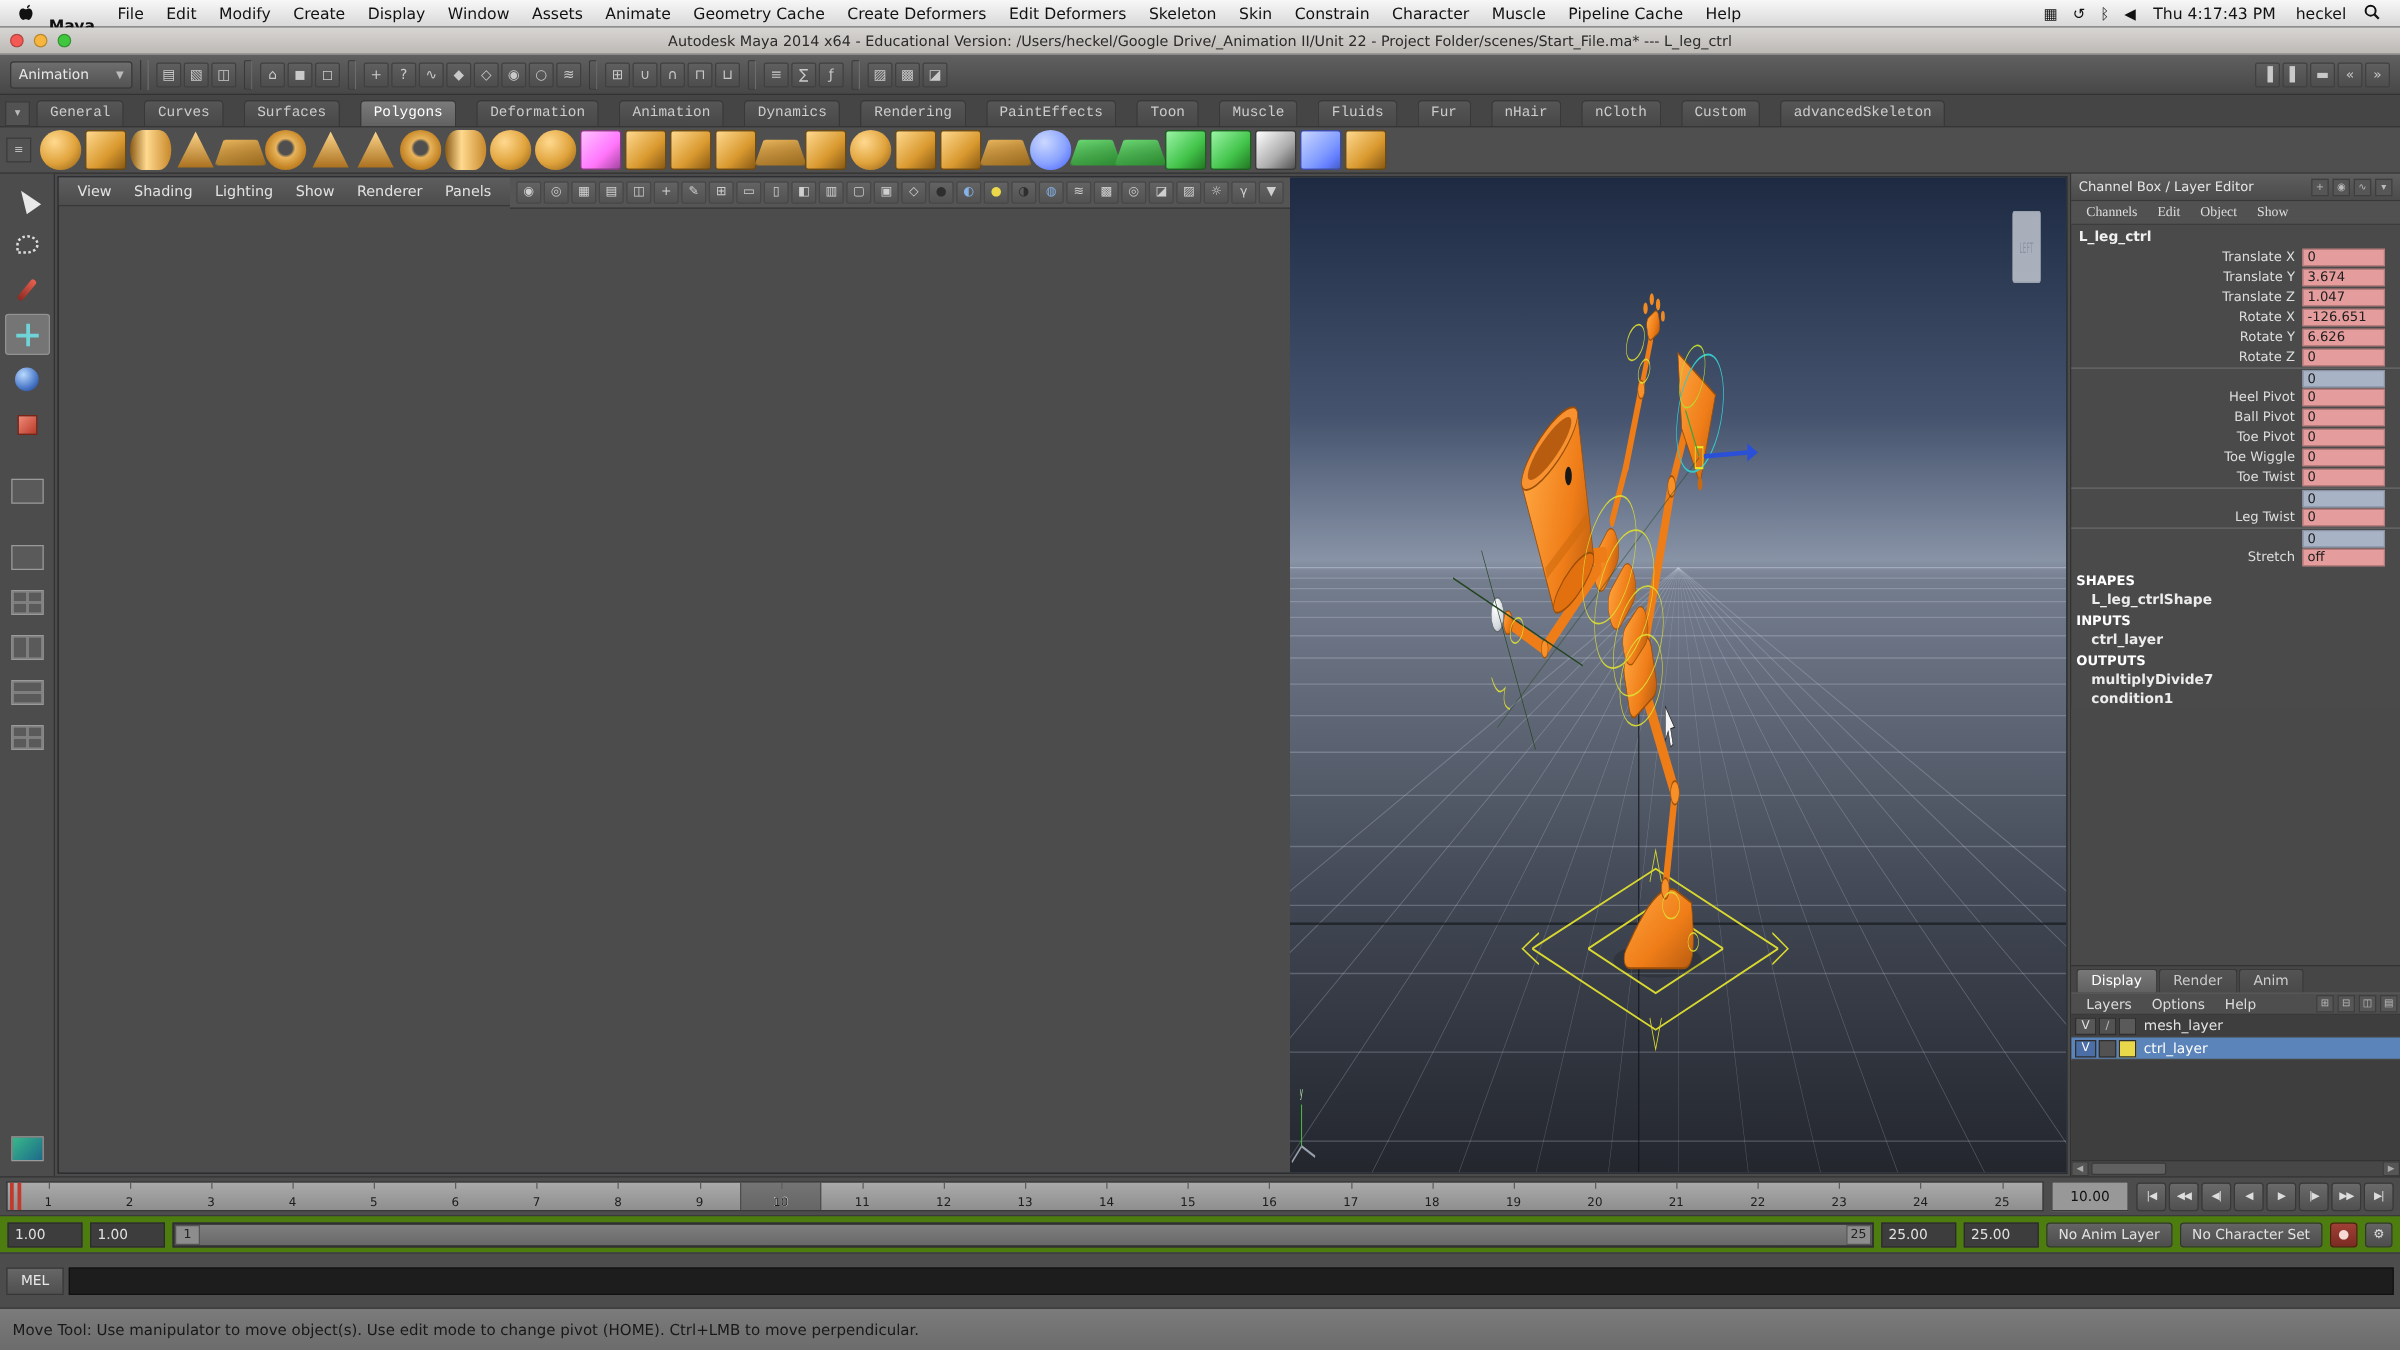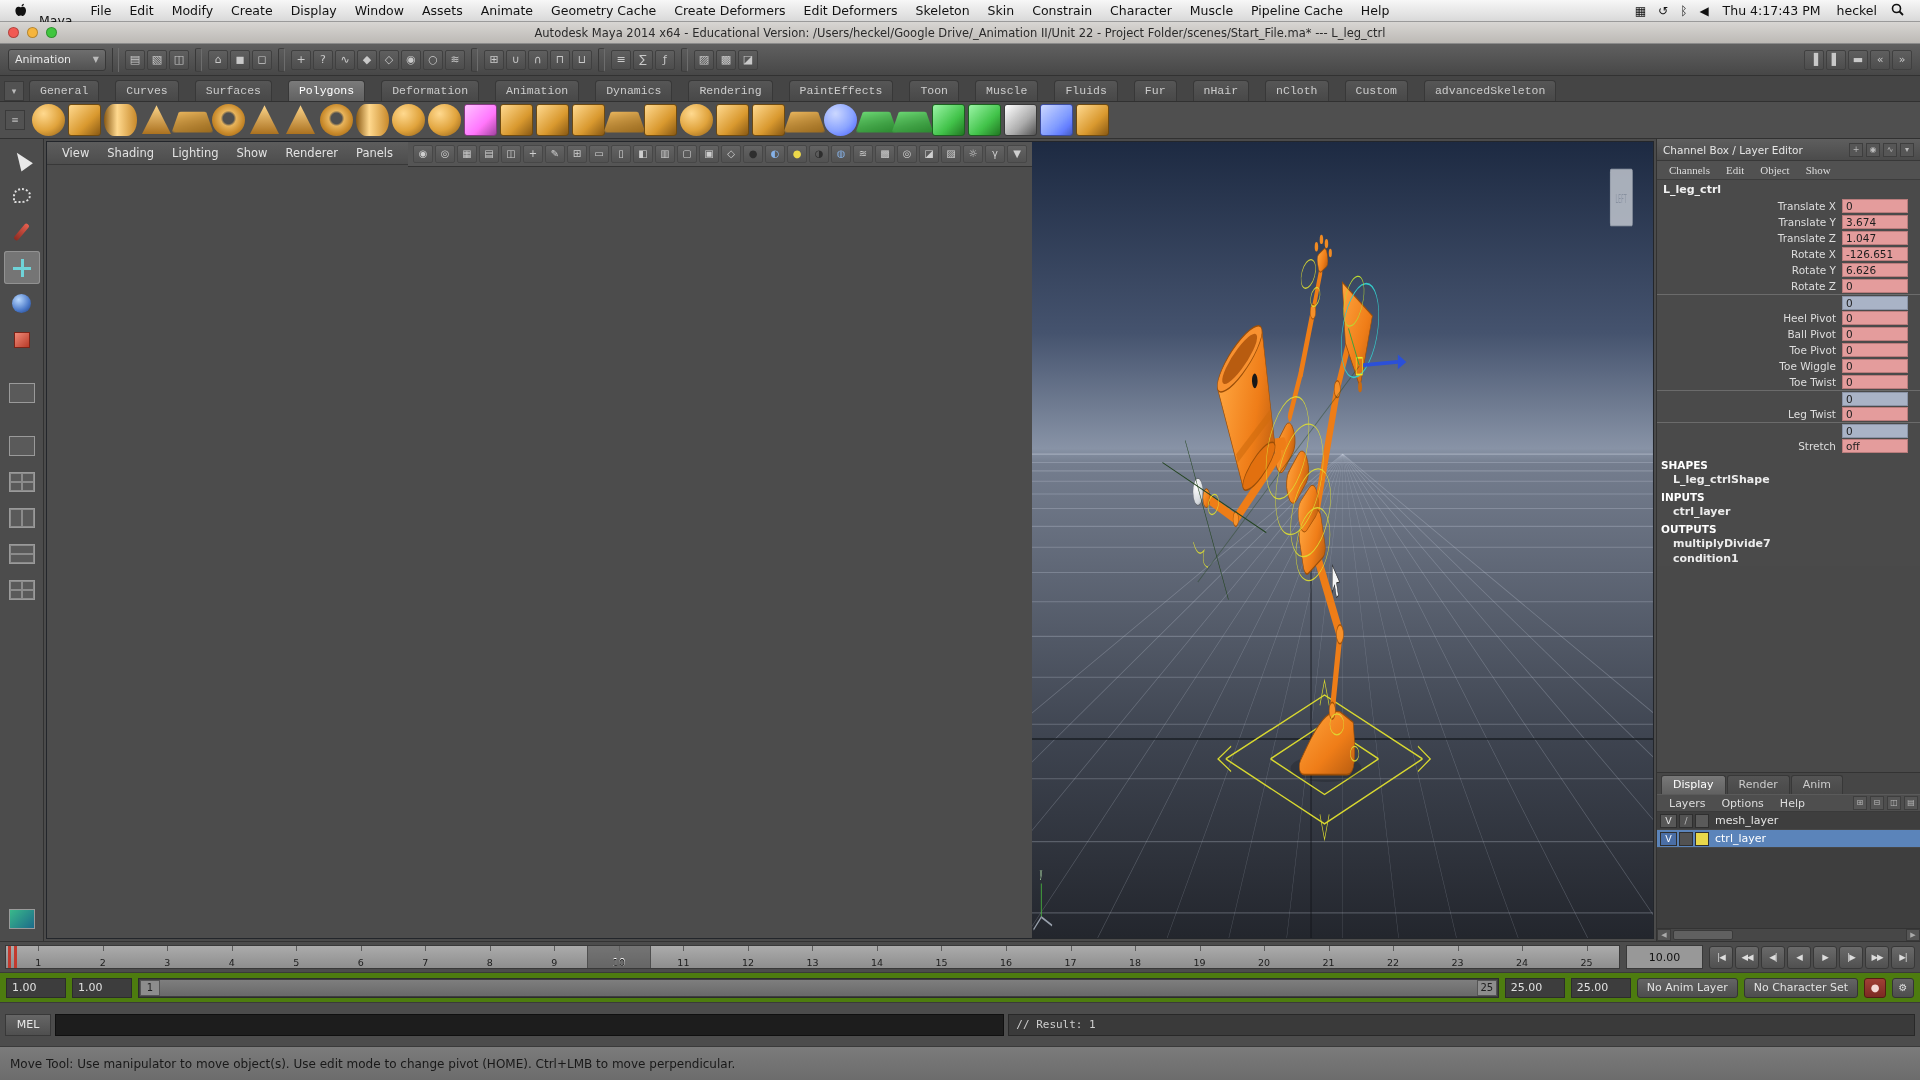--- a/index.html
+++ b/index.html
@@ -4,21 +4,21 @@
 <style>
 *{box-sizing:border-box;margin:0;padding:0;}
 html,body{margin:0;padding:0;background:#222;}
 body{font-family:"DejaVu Sans","Liberation Sans",sans-serif;}
 .screen{width:1920px;height:1080px;display:flex;flex-direction:column;background:#4b4b4b;color:#ddd;overflow:hidden;position:relative;}
 
 
 .menubar{height:22px;flex:0 0 auto;background:linear-gradient(#f7f7f7,#d9d9d9);border-bottom:1px solid #9a9a9a;color:#111;display:flex;align-items:center;font-size:12.5px;padding:0 10px;}
 .menubar .apple{width:20px;display:flex;justify-content:center;}
 .menubar .mitem{padding:0 9px;white-space:nowrap;}
-.menubar .app{font-weight:normal;padding:0 9px;margin-top:20px;}
+.menubar .app{font-weight:bold;padding:0 9px;margin-top:20px;}
 .menubar .spacer{flex:1;}
 .menubar .ricon{padding:0 6px;font-size:12px;}
 .menubar .clock{padding:0 8px;white-space:nowrap;}
 .menubar .user{padding:0 8px;}
 
 
 .titlebar{height:22px;flex:0 0 auto;background:linear-gradient(#d8d6d3,#bcb9b5);border-bottom:1px solid #8b8b8b;display:flex;align-items:center;color:#2a2a2a;font-size:11.5px;position:relative;}
 .tl{width:11px;height:11px;border-radius:50%;margin-left:8px;border:1px solid rgba(0,0,0,.25);}
 .tl.red{background:#f25a53;} .tl.yel{background:#f6b53d;} .tl.grn{background:#41c63f;}
 .title-text{position:absolute;left:120px;right:120px;text-align:center;white-space:nowrap;overflow:hidden;text-overflow:ellipsis;}
@@ -123,21 +123,21 @@
 
 
 .time-row{height:31px;flex:0 0 auto;display:flex;align-items:stretch;background:#4c4c4c;border-top:1px solid #333;padding:3px 5px;gap:6px;}
 .timeline{flex:1;position:relative;background:linear-gradient(#ababab,#8e8e8e);border:1px solid #393939;display:flex;overflow:hidden;}
 .tick{flex:1;position:relative;font-size:9.5px;color:#1c1c1c;}
 .tick em{font-style:normal;position:absolute;bottom:0;left:50%;transform:translateX(-50%);}
 .tick::before{content:"";position:absolute;top:0;left:50%;width:1px;height:5px;background:#5c5c5c;}
 .keytick{position:absolute;top:0;bottom:0;width:3px;background:#c23a2e;}
 .playhead{position:absolute;top:0;bottom:0;background:rgba(62,62,62,.5);border-left:1px solid #4e4e4e;border-right:1px solid #4e4e4e;}
 .playhead em{font-style:normal;position:absolute;bottom:0;left:50%;transform:translateX(-50%);color:#fff;font-size:10px;}
-.cur-time{width:77px;flex:0 0 auto;background:#989898;border:1px solid #393939;color:#111;display:flex;align-items:center;justify-content:center;font-size:11px;}
+.cur-time{width:62px;flex:0 0 auto;background:#989898;border:1px solid #393939;color:#111;display:flex;align-items:center;justify-content:center;font-size:11px;}
 .playback{display:flex;gap:2px;align-items:center;flex:0 0 auto;}
 .pb-btn{width:24px;height:23px;background:linear-gradient(#6a6a6a,#505050);border:1px solid #383838;border-radius:3px;color:#ddd;font-size:8.5px;display:flex;align-items:center;justify-content:center;letter-spacing:-1px;}
 
 
 .range-row{height:30px;flex:0 0 auto;display:flex;align-items:center;gap:6px;padding:2px 6px;background:#4d7c0f;border-top:1px solid #3a3a3a;font-size:11px;}
 .rr-field{width:60px;height:20px;background:#3d3d3d;border:1px solid #2c2c2c;color:#e0e0e0;display:flex;align-items:center;padding:0 5px;flex:0 0 auto;}
 .range-track{flex:1;height:20px;background:#3e3e3e;border:1px solid #2c2c2c;position:relative;}
 .range-bar{position:absolute;inset:1px;background:linear-gradient(#7e7e7e,#696969);display:flex;align-items:center;justify-content:space-between;color:#e8e8e8;}
 .rb-handle{width:20px;align-self:stretch;background:#8d8d8d;border:1px solid #555;display:flex;align-items:center;justify-content:center;font-size:10px;color:#222;}
 .rr-btn{height:20px;background:linear-gradient(#646464,#4d4d4d);border:1px solid #343434;border-radius:3px;display:flex;align-items:center;padding:0 9px;color:#e2e2e2;flex:0 0 auto;white-space:nowrap;}
@@ -875,18 +875,17 @@
     <div class="rr-field">25.00</div>
     <div class="rr-btn">No Anim Layer</div>
     <div class="rr-btn">No Character Set</div>
     <div class="autokey">●</div>
     <div class="prefbtn">⚙</div>
   </div>
 
   <div class="cmd-row">
     <div class="mel-label">MEL</div>
     <input class="cmd-input" value="" style="">
-    <div class="cmd-result">// Result: 1</div>
   </div>
 
   <div class="help-row">Move Tool: Use manipulator to move object(s). Use edit mode to change pivot (HOME).  Ctrl+LMB to move perpendicular.</div>
 
 </div>
 
 </body></html>

